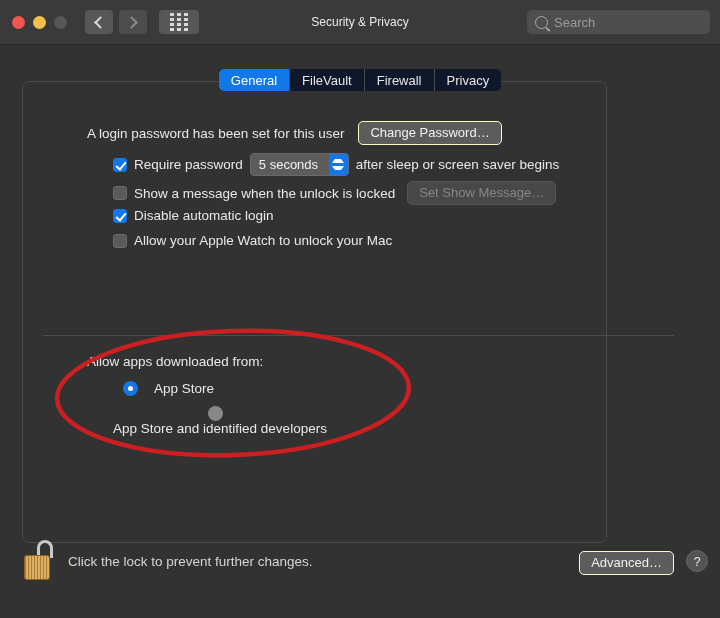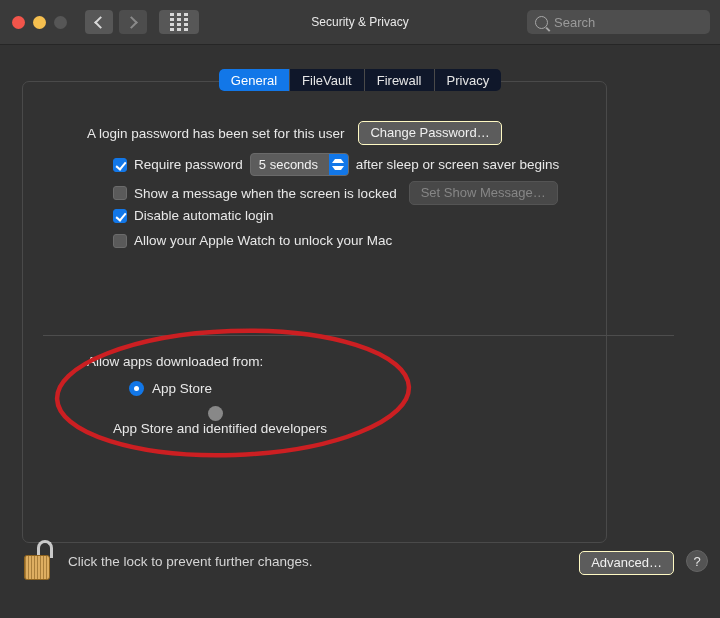--- a/index.html
+++ b/index.html
@@ -432,41 +432,41 @@
         <span class="arrows">
           <i class="up"></i>
             <i class="dn"></i>
         </span>
       </span>
       <span class="lbl">after sleep or screen saver begins</span>
     </div>
 
     <div class="row" style="left:90px; top:99px;">
       <span class="cb"></span>
-      <span class="lbl">Show a message when the screen is locked</span>
+      <span class="lbl">Show a message when the unlock is locked</span>
       <button class="btn disabled" style="margin-left:12px;">Set Show Message…</button>
     </div>
 
     <div class="row" style="left:90px; top:126px;">
       <span class="cb on"></span>
       <span class="lbl">Disable automatic login</span>
     </div>
 
     <div class="row" style="left:90px; top:151px;">
       <span class="cb"></span>
       <span class="lbl">Allow your Apple Watch to unlock your Mac</span>
     </div>
 
     <div class="divider"></div>
 
     <div class="row" style="left:64px; top:272px;">
       <span class="lbl">Allow apps downloaded from:</span>
     </div>
 
-    <div class="row" style="left:106px; top:299px;">
+    <div class="row" style="left:100px; top:299px;gap:8px;">
       <span class="rb on"></span>
       <span class="lbl">App Store</span>
     </div>
 
     <div class="row" style="left:90px; top:324px;flex-direction:column;">
       <span class="rb"></span>
       <span class="lbl">App Store and identified developers</span>
     </div>
 
   </div>

